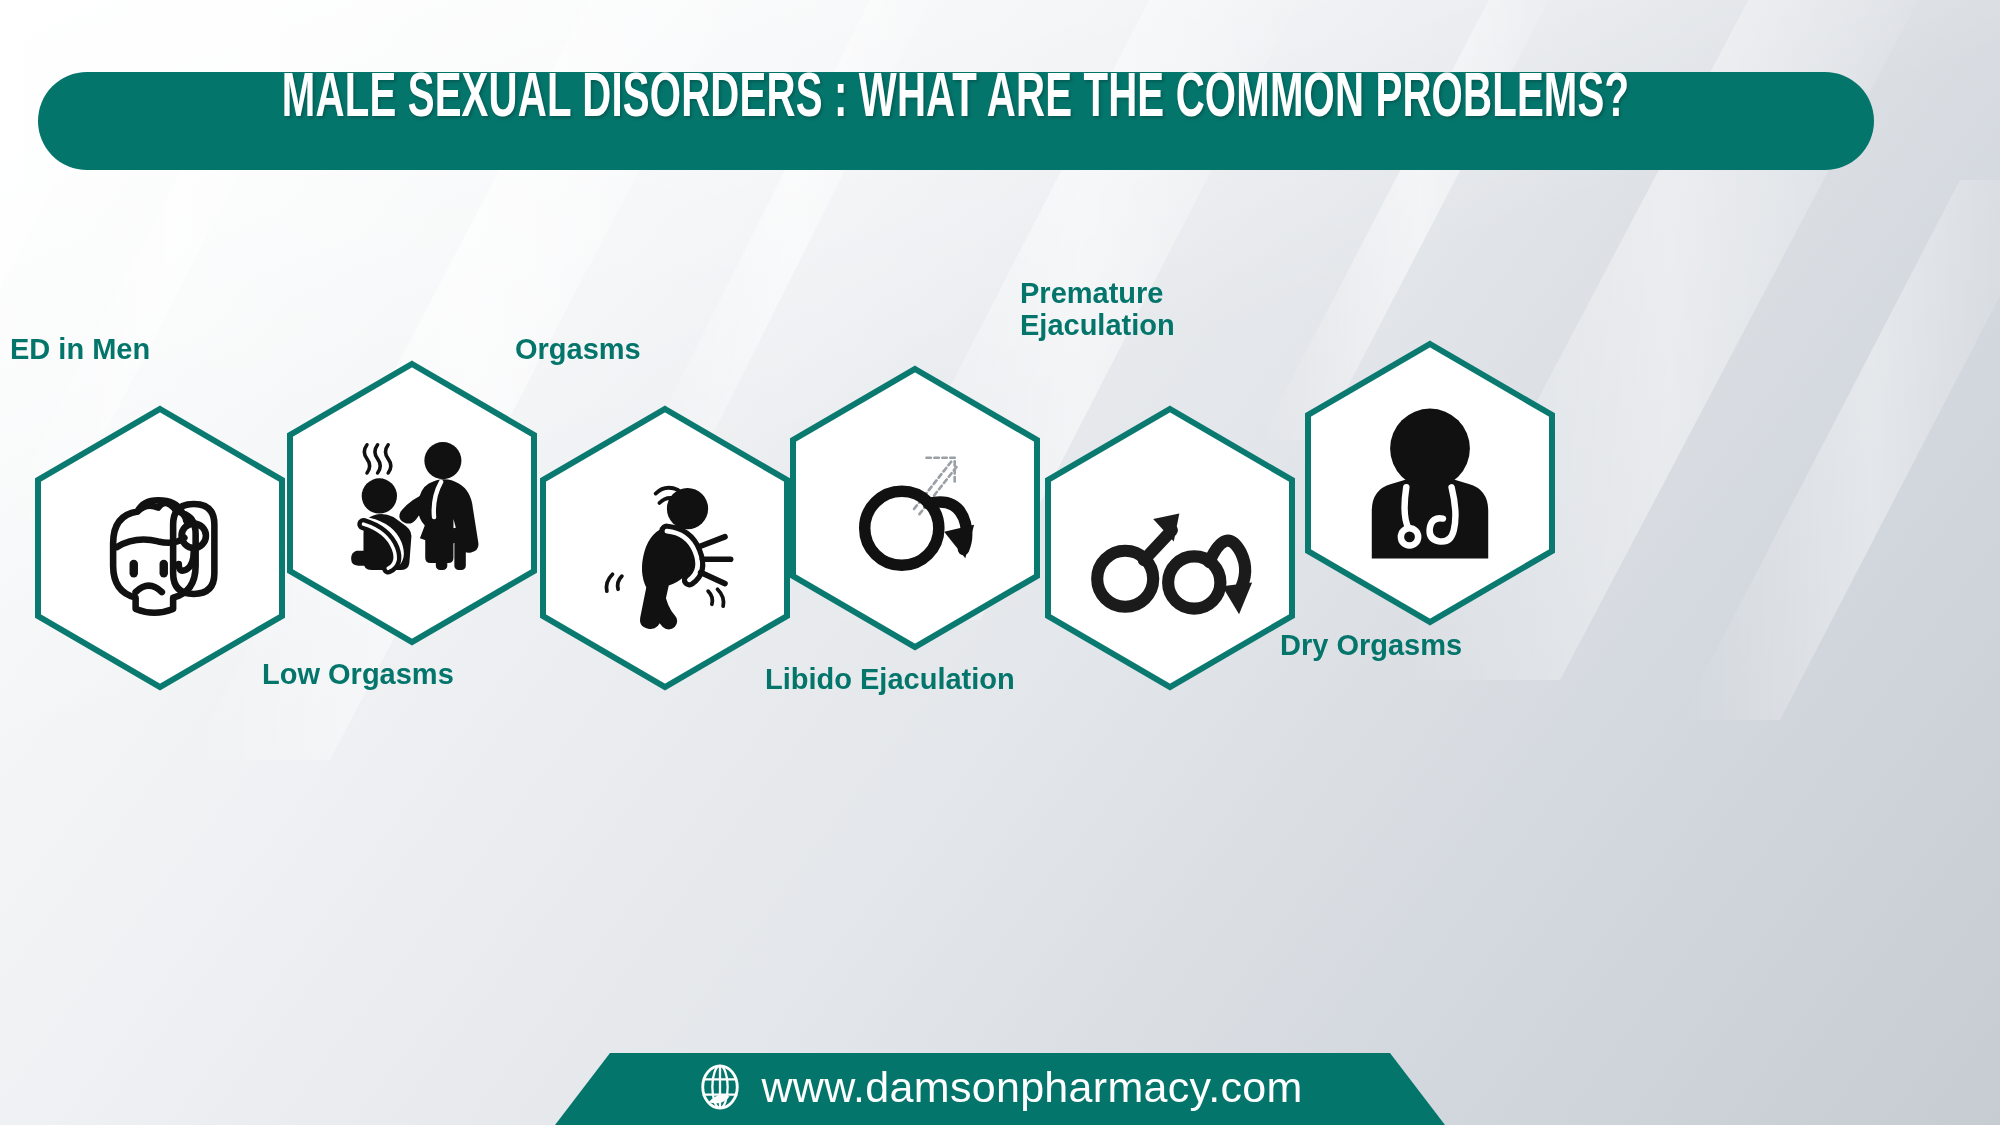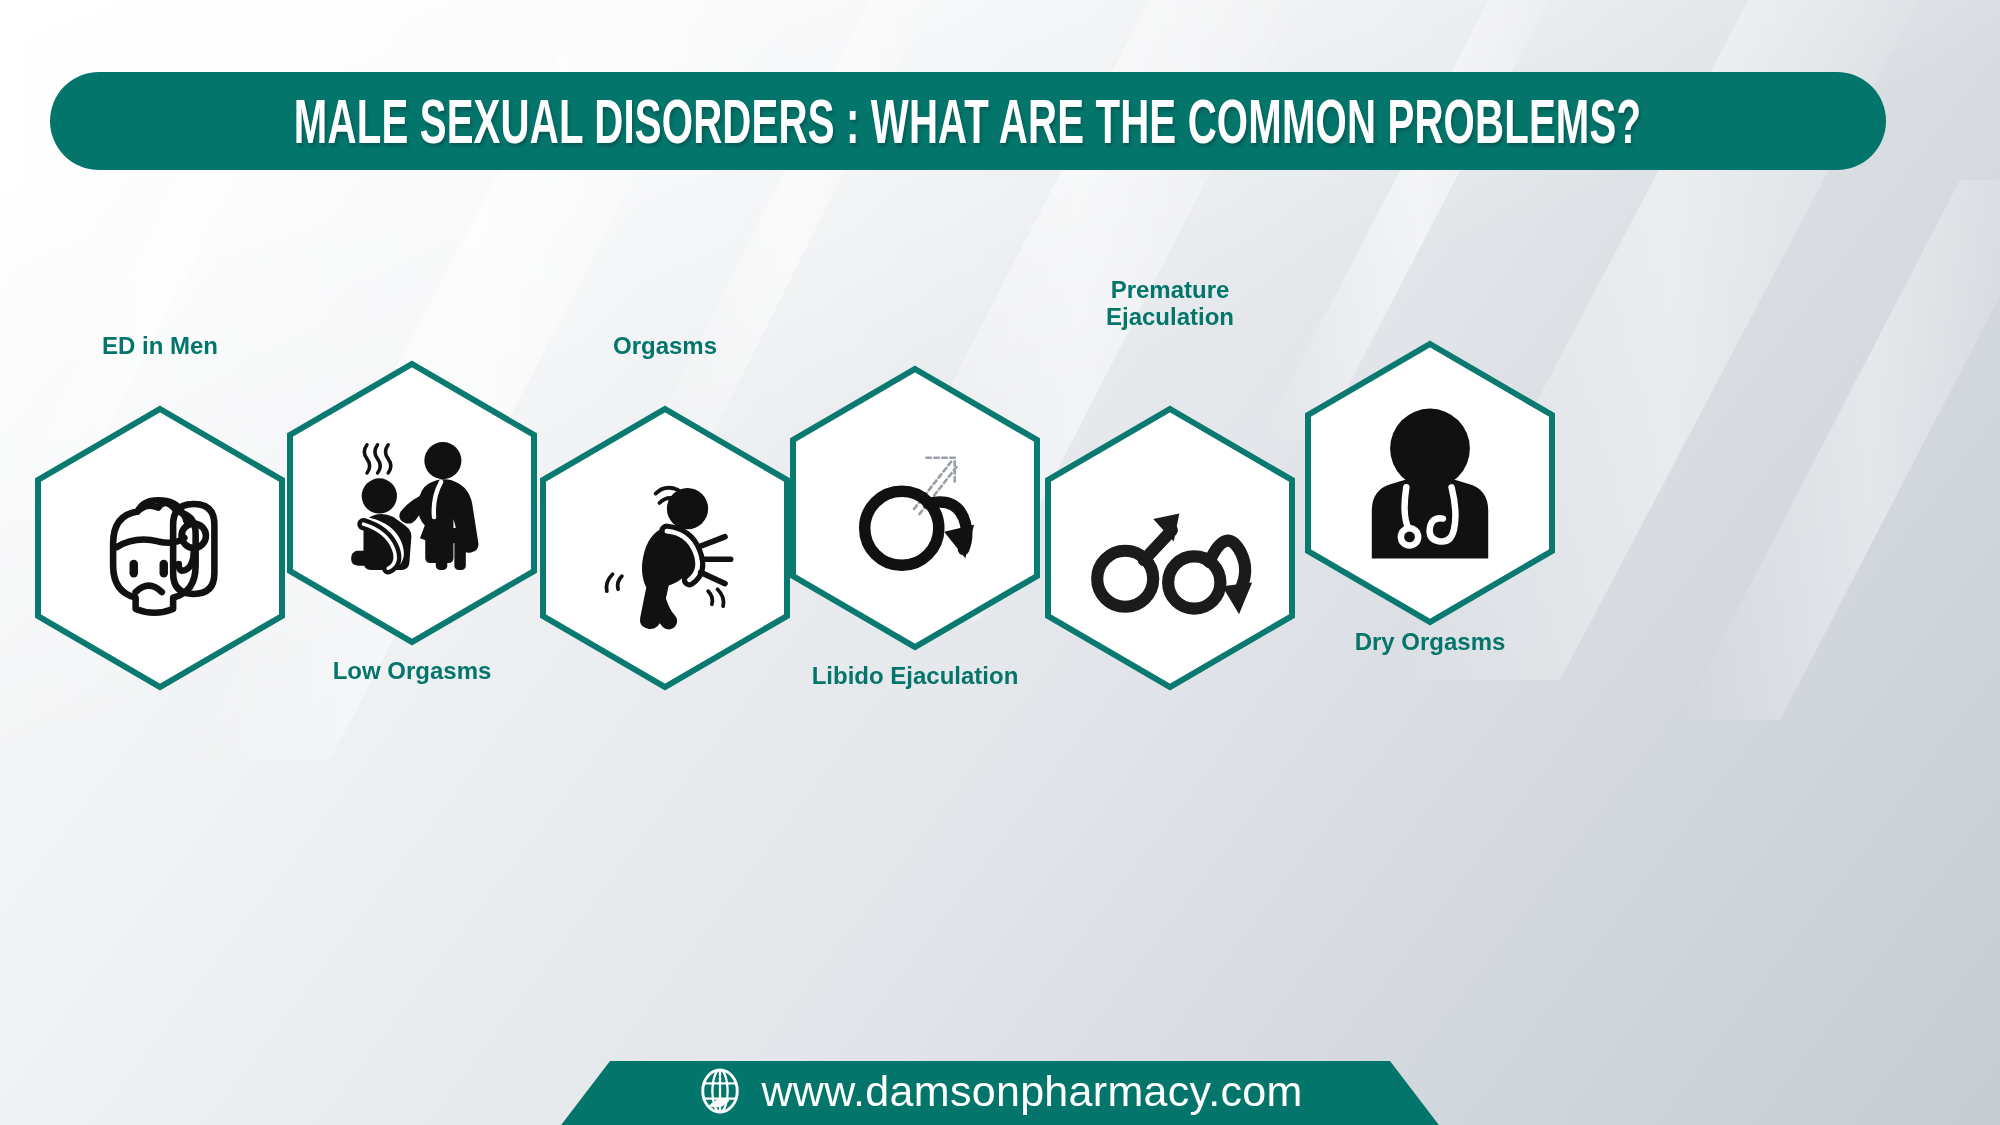--- a/index.html
+++ b/index.html
@@ -11,67 +11,66 @@
       linear-gradient(160deg, rgba(255,255,255,0.95) 0%, rgba(255,255,255,0.0) 42%),
       linear-gradient(127deg, #fbfcfc 0%, #f0f2f4 28%, #e3e6ea 55%, #d3d8de 78%, #c7ccd3 100%);
   }
 
   
   #streaks { position:absolute; inset:0; pointer-events:none; }
 
   
   #title-banner{
     position:absolute;
-    left:50px; top:72px;
+    left:38px; top:72px;
     width:1836px; height:98px;
     background:var(--teal,#04756B);
     border-radius:49px;
-    display:flex; align-items:center; justify-content:center;
+    display:flex; justify-content:center;
   }
   #title-text{
     color:#ffffff;
     font-size:49px;
     font-weight:bold;
     letter-spacing:0.2px;
     white-space:nowrap;
     transform:scaleX(0.82) scaleY(1.30);
     transform-origin:center center;
     text-shadow:2px 2px 3px rgba(0,0,0,0.22);
     font-family:"Liberation Sans", sans-serif;
   }
 
   
   #hex-row{ position:absolute; left:0; top:355px; width:2000px; height:620px; }
   .hex-cell{ position:absolute; width:300px; }
   .hex-label{
     color:var(--teal,#04756B);
     font-weight:bold;
-    font-size:24px;
+    font-size:29px;
     line-height:1.12;
-    text-align:center;
     width:300px;
     position:absolute;
     left:0;
   }
   .hex-wrap{
     position:absolute; left:22px;
     width:256px; height:286px;
   }
   .hex-wrap svg{ width:100%; height:100%; display:block; overflow:visible;}
   .hex-art{
     position:absolute; inset:0;
     display:flex; align-items:center; justify-content:center;
   }
   .hex-art svg{ width:150px; height:150px; overflow:visible;}
 
   
   #footer-band{
     position:absolute;
     left:555px; bottom:0;
-    width:890px; height:64px;
+    width:890px; height:72px;
   }
   #footer-shape{ position:absolute; inset:0; }
   #footer-inner{
     position:absolute; inset:0;
     display:flex; align-items:center; justify-content:center; gap:18px;
     padding-bottom:4px;
   }
   #footer-url{
     color:#ffffff;
     font-size:43px;

